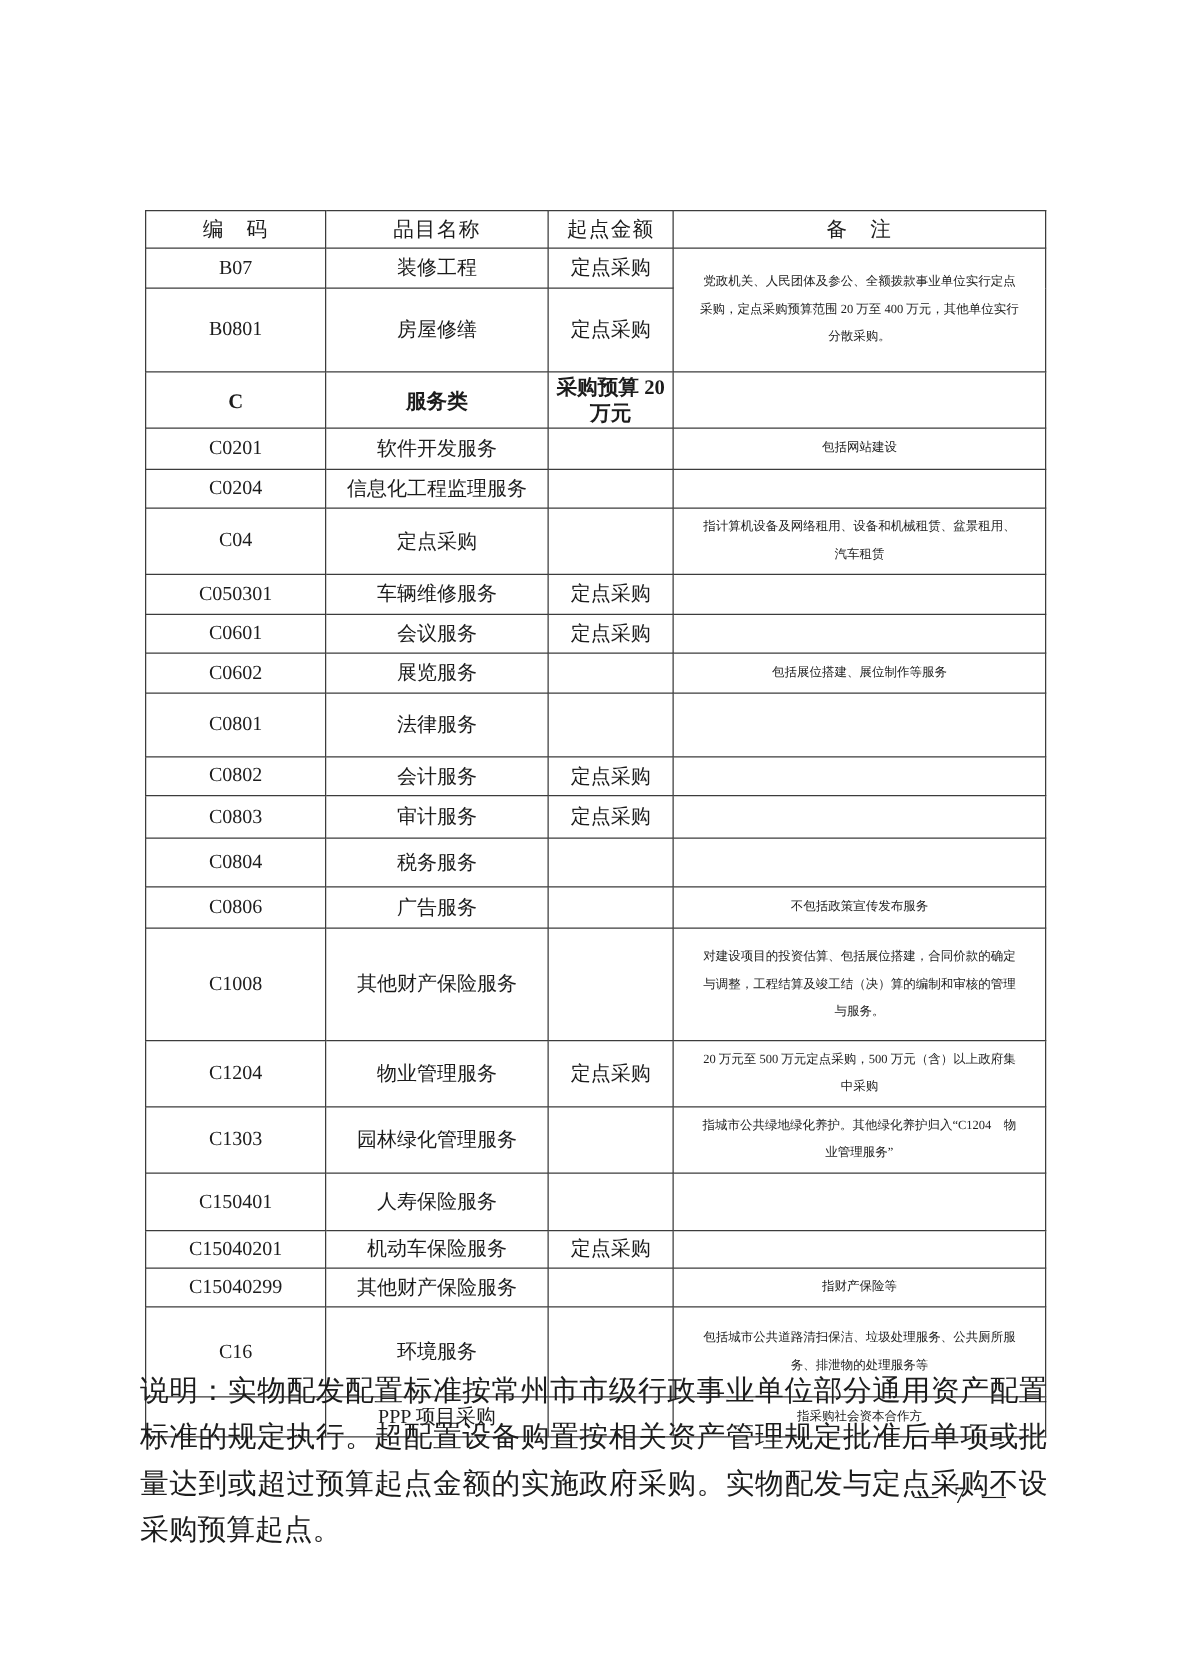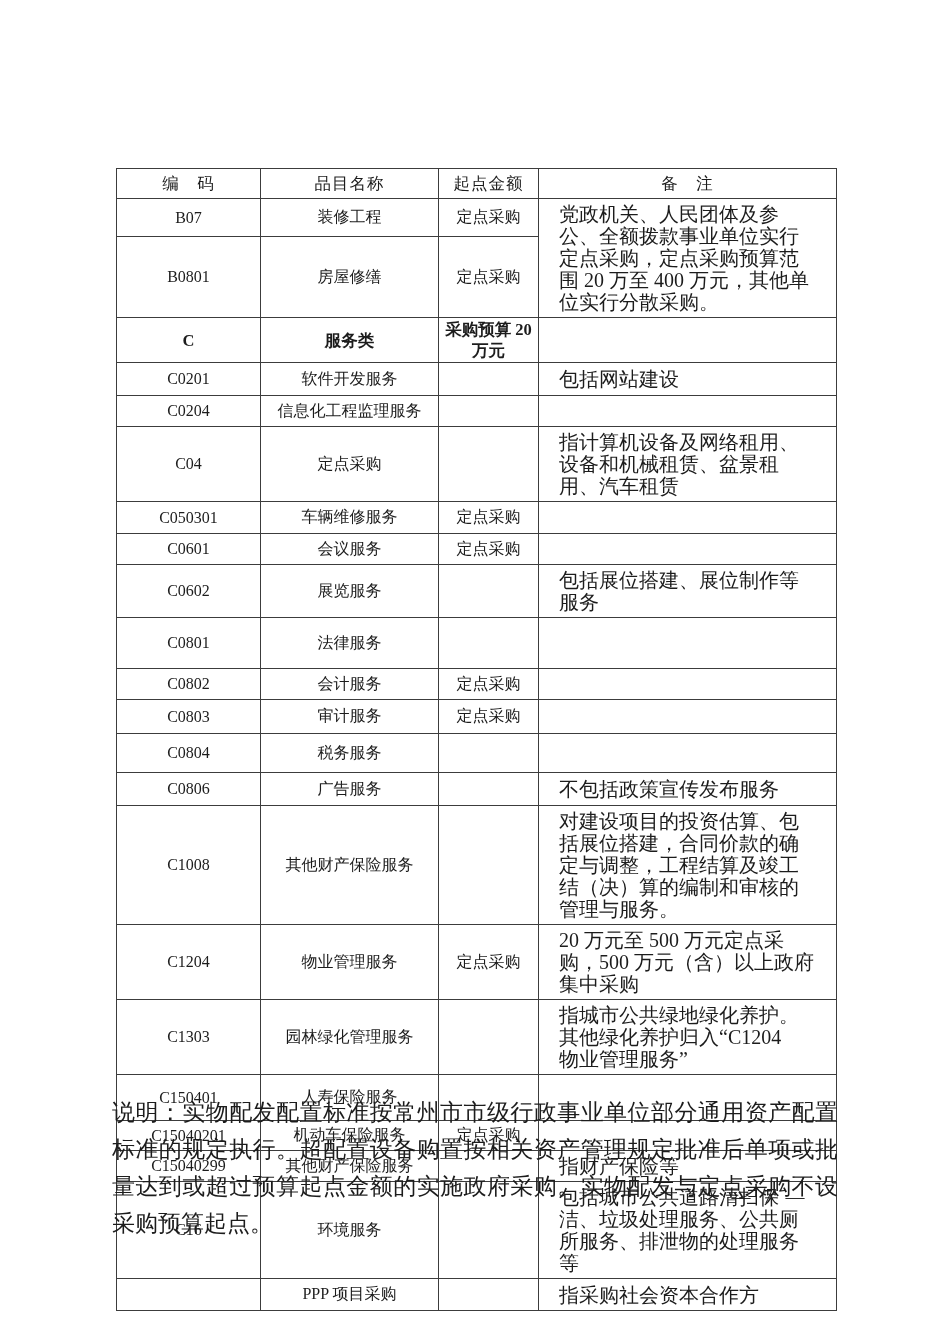--- a/index.html
+++ b/index.html
@@ -11,21 +11,21 @@
     position:absolute;left:116px;top:168px;width:720px;
     border-collapse:collapse;table-layout:fixed;
   }
   .doc-table th,.doc-table td{
     border:1px solid #3c3c3c;overflow:hidden;padding:0;
   }
   .doc-table th{
     font-size:16.5px;font-weight:normal;text-align:center;letter-spacing:1px;
   }
   td.c{text-align:center;font-size:16px;}
-  td.l{text-align:left;font-size:20px;line-height:22px;padding:4px 20px;}
+  td.l{text-align:center;font-size:10px;line-height:22px;padding:4px 20px;}
   td.bold{font-weight:bold;font-size:16.5px;line-height:21px;}
   .note{
     position:absolute;left:112px;top:1094px;width:726px;
     font-size:23px;line-height:37px;text-align:justify;margin:0;
   }
   .pageno{
     position:absolute;left:700px;top:1186px;width:140px;
     text-align:center;font-size:19px;letter-spacing:4px;
   }
 </style>

